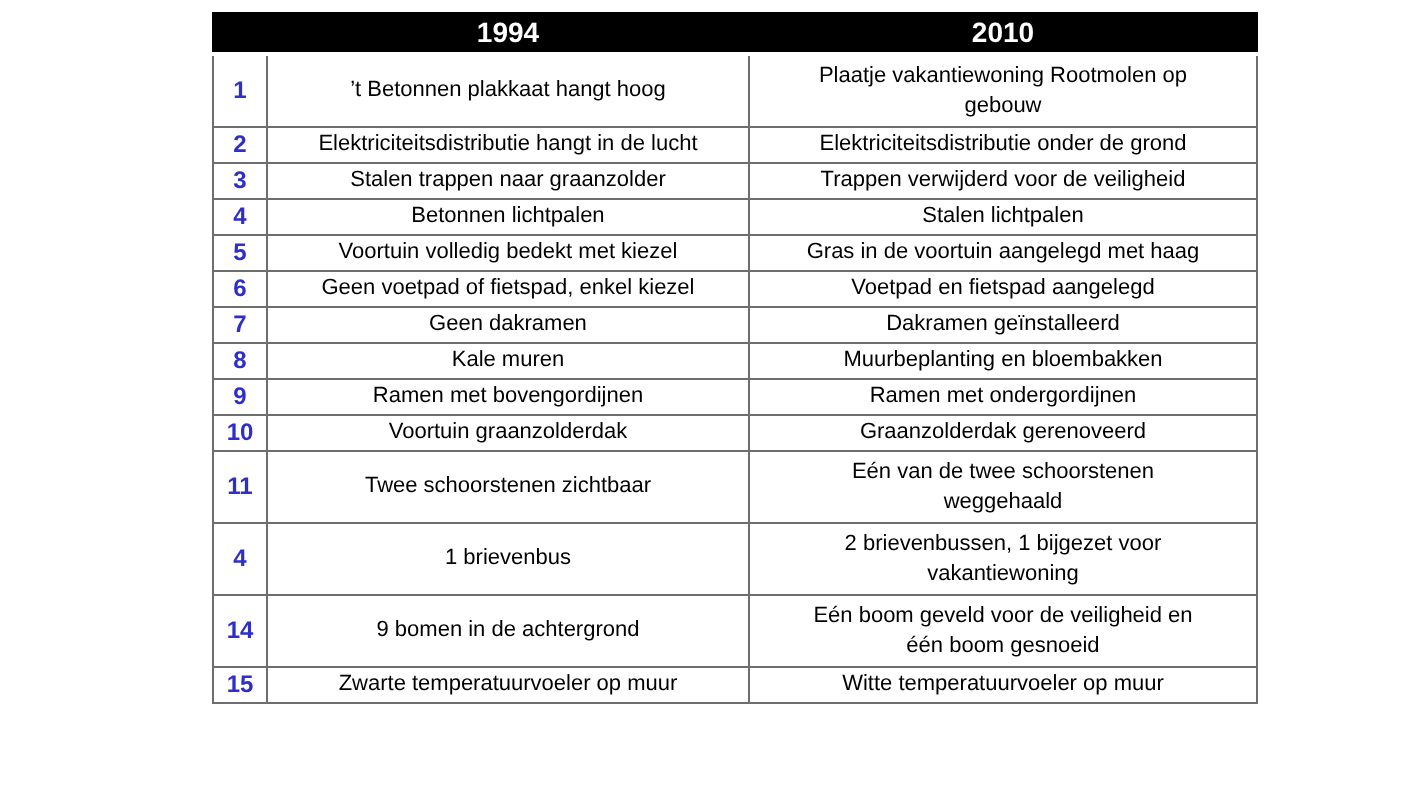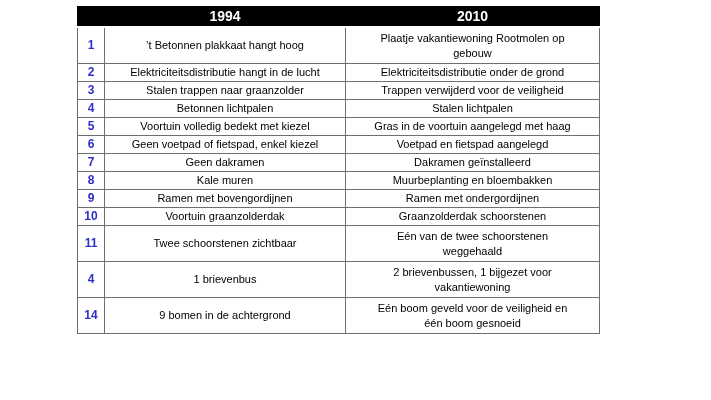--- a/index.html
+++ b/index.html
@@ -15,21 +15,21 @@
     overflow: hidden;
   }
   .canvas {
     position: relative;
     width: 711px;
     height: 400px;
     background: var(--page-bg, #ffffff);
   }
   table.compare-table {
     position: absolute;
-    left: 77px;
+    left: 106px;
     top: 6px;
     width: 522px;
     border-collapse: collapse;
     table-layout: fixed;
   }
   th, td {
     border: 1px solid var(--border, #6e6e6e);
     text-align: center;
     vertical-align: middle;
     padding: 0 2px;
@@ -118,35 +118,40 @@
     <td class="c2010">Muurbeplanting en bloembakken</td>
   </tr>
         <tr class="single">
     <td class="num">9</td>
     <td class="c1994">Ramen met bovengordijnen</td>
     <td class="c2010">Ramen met ondergordijnen</td>
   </tr>
         <tr class="single">
     <td class="num">10</td>
     <td class="c1994">Voortuin graanzolderdak</td>
-    <td class="c2010">Graanzolderdak schoorstenen</td>
+    <td class="c2010">Graanzolderdak gerenoveerd</td>
   </tr>
         <tr class="tall">
     <td class="num">11</td>
     <td class="c1994">Twee schoorstenen zichtbaar</td>
     <td class="c2010">Eén van de twee schoorstenen
 weggehaald</td>
   </tr>
         <tr class="tall">
     <td class="num">4</td>
     <td class="c1994">1 brievenbus</td>
     <td class="c2010">2 brievenbussen, 1 bijgezet voor
 vakantiewoning</td>
   </tr>
         <tr class="tall">
     <td class="num">14</td>
     <td class="c1994">9 bomen in de achtergrond</td>
     <td class="c2010">Eén boom geveld voor de veiligheid en
 één boom gesnoeid</td>
   </tr>
+        <tr class="single">
+    <td class="num">15</td>
+    <td class="c1994">Zwarte temperatuurvoeler op muur</td>
+    <td class="c2010">Witte temperatuurvoeler op muur</td>
+  </tr>
       </tbody>
   </table>
 </div>
 
 </body></html>

